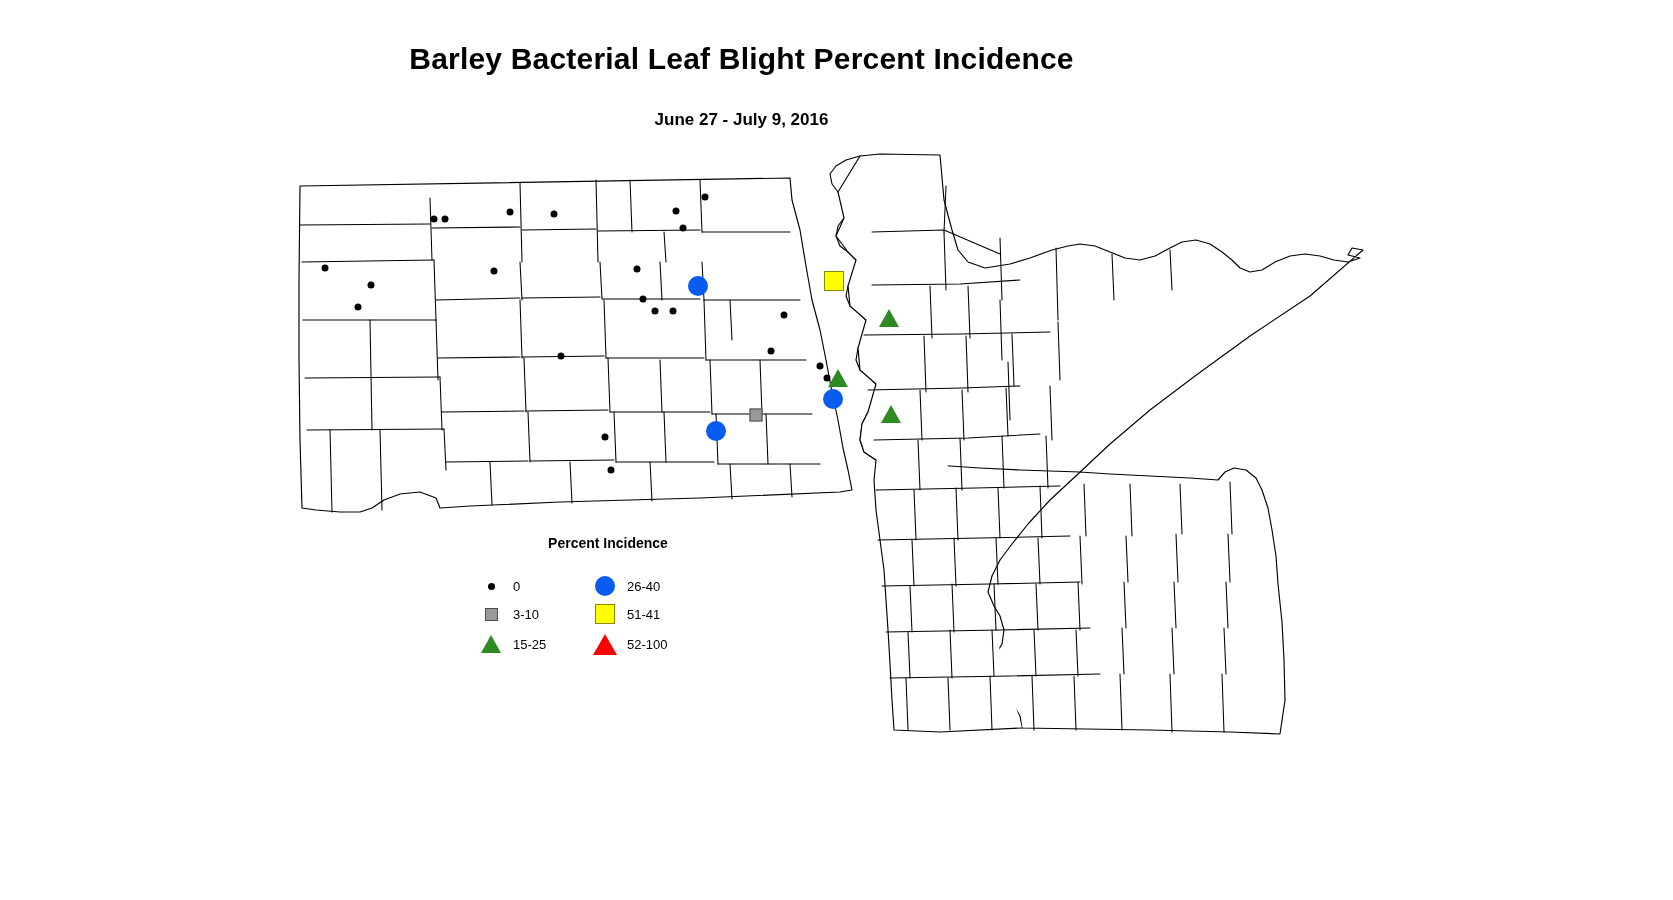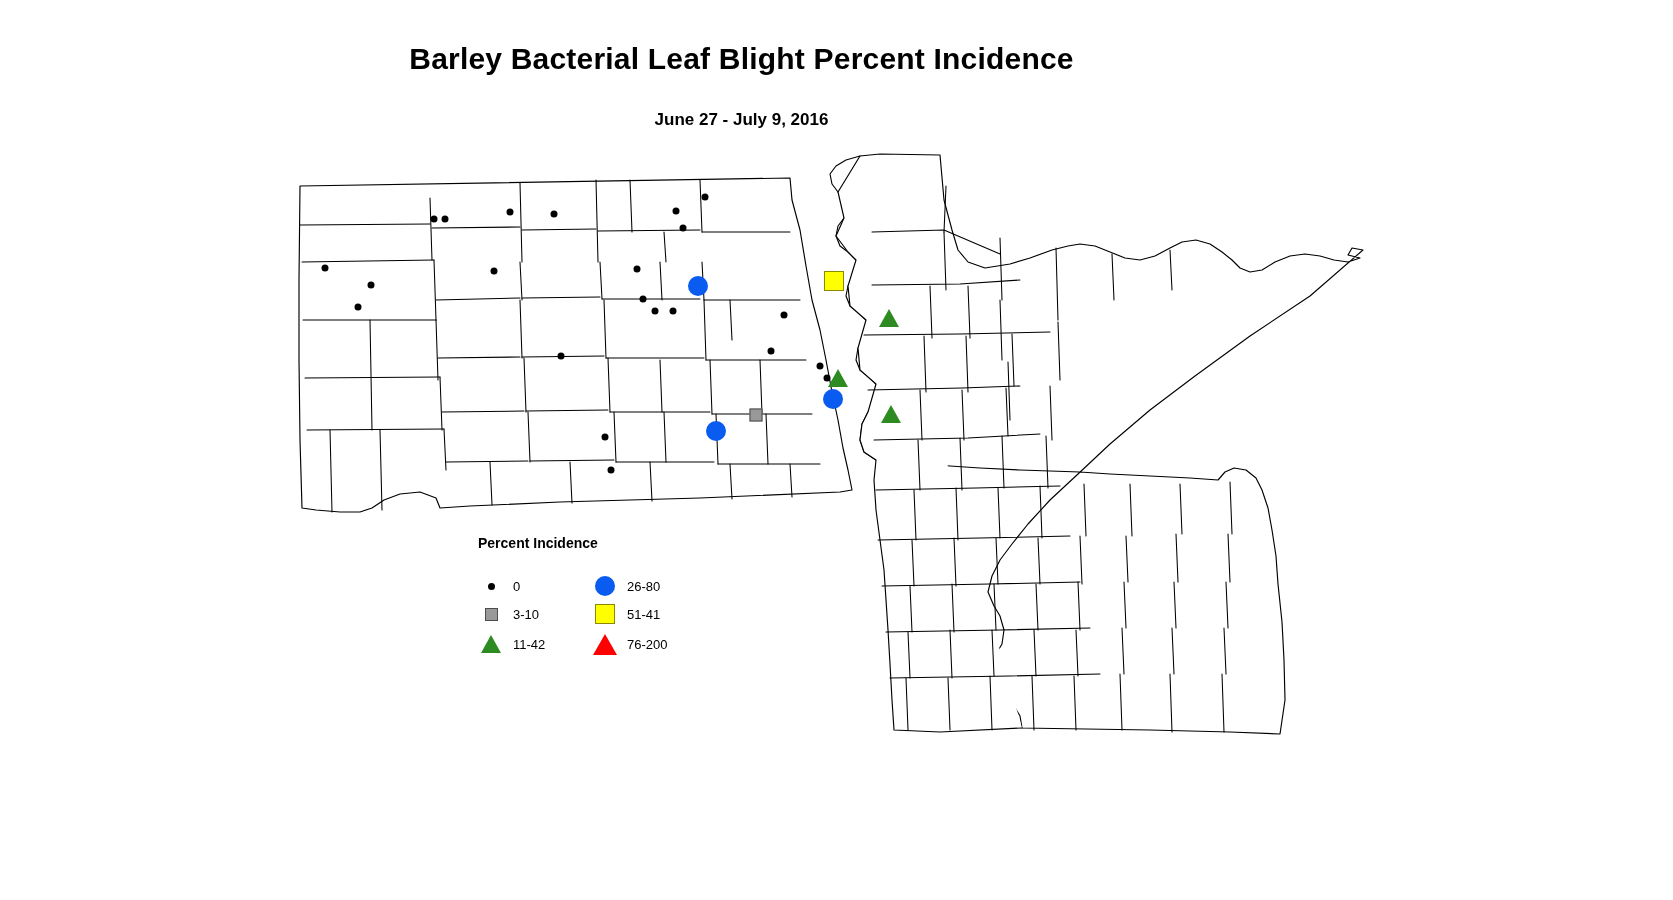--- a/index.html
+++ b/index.html
@@ -115,20 +115,21 @@
   
   #legend {
     position: absolute;
     left: 478px;
     top: 535px;
     width: 260px;
   }
   .legend-title {
     font-size: 14px;
     font-weight: bold;
+    text-align: center;
     margin: 0 0 24px 0;
     white-space: nowrap;
   }
   .legend-grid {
     position: relative;
     height: 90px;
   }
   .legend-entry {
     position: absolute;
     display: flex;
@@ -460,36 +461,36 @@
         <div class="legend-entry col-a row-2">
           <div class="legend-swatch">
             <div class="m-square"></div>
           </div>
           <div class="legend-label">3-10</div>
         </div>
         <div class="legend-entry col-a row-3">
           <div class="legend-swatch">
             <div class="m-triangle"></div>
           </div>
-          <div class="legend-label">11-42</div>
+          <div class="legend-label">15-25</div>
         </div>
         <div class="legend-entry col-b row-1">
           <div class="legend-swatch">
             <div class="m-circle"></div>
           </div>
-          <div class="legend-label">26-80</div>
+          <div class="legend-label">26-40</div>
         </div>
         <div class="legend-entry col-b row-2">
           <div class="legend-swatch">
             <div class="m-square-yellow"></div>
           </div>
           <div class="legend-label">51-41</div>
         </div>
         <div class="legend-entry col-b row-3">
           <div class="legend-swatch">
             <div class="m-triangle-red"></div>
           </div>
-          <div class="legend-label">76-200</div>
+          <div class="legend-label">52-100</div>
         </div>
       </div>
   </div>
 
 </div>
 
 </body></html>

